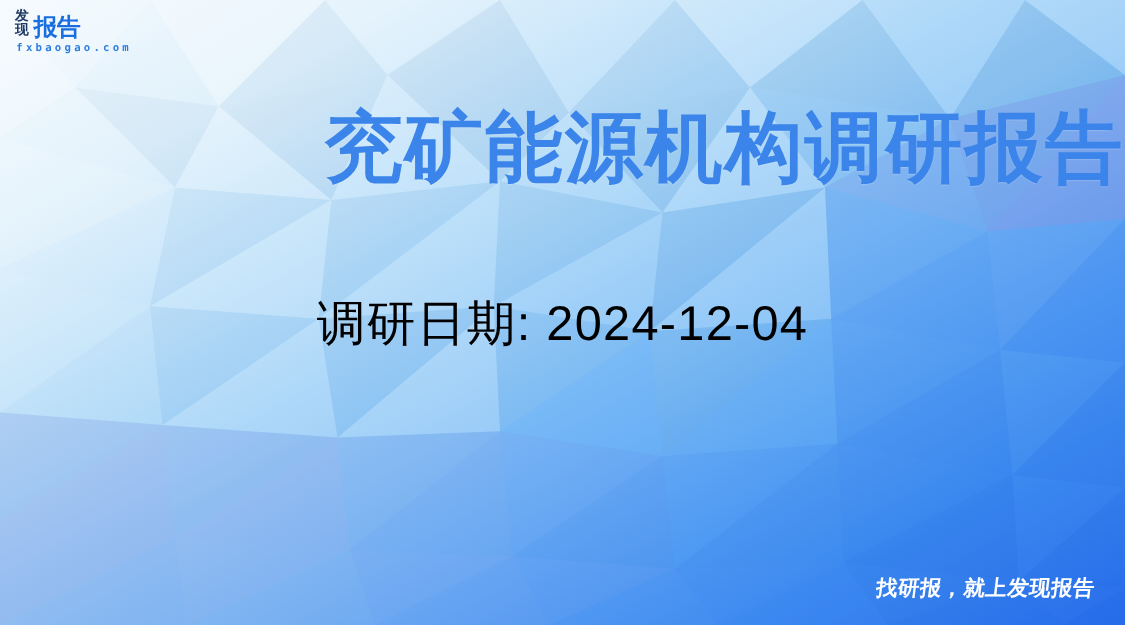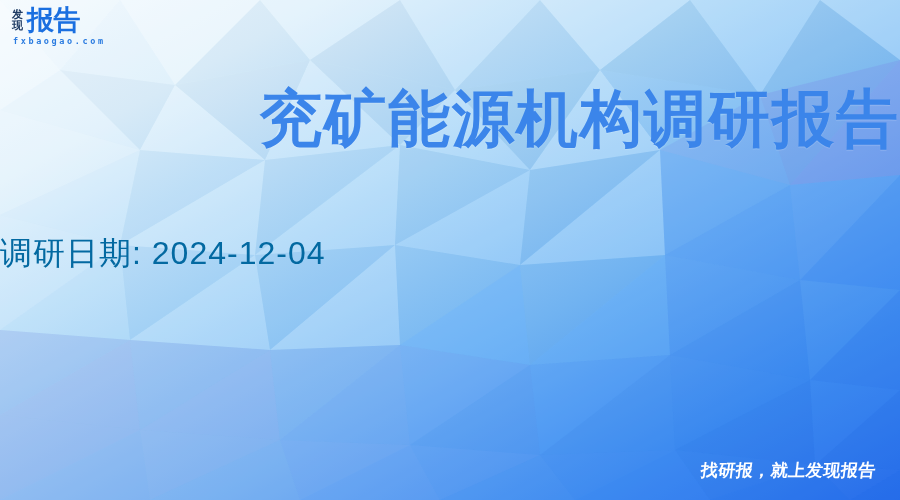--- a/index.html
+++ b/index.html
@@ -50,21 +50,21 @@
     margin-right: 4px;
     padding-bottom: 2px;
   }
   #logo-stack span {
     font-size: 11px;
     font-weight: 700;
     color: #1f3b63;
     letter-spacing: 0px;
   }
   #logo-main {
-    font-size: 27px;
+    font-size: 19px;
     font-weight: 800;
     color: #1a6fe0;
     letter-spacing: -0.5px;
     line-height: 0.95;
     text-align: center;
   }
   #logo-domain {
     margin-top: 2px;
     margin-left: 1px;
     font-size: 8.5px;
@@ -90,23 +90,24 @@
     letter-spacing: 2px;
     line-height: 1.05;
     margin: 0;
     text-shadow: 0 1px 1px rgba(255,255,255,0.18);
   }
   #report-subtitle {
     position: absolute;
     left: 0;
     right: 0;
     top: 232px;
-    font-size: 32px;
+    text-align: center;
+    font-size: 39px;
     font-weight: 400;
-    color: #0369a1;
+    color: #000000;
     letter-spacing: 1px;
     z-index: 4;
   }
 
   
   #tagline {
     position: absolute;
     right: 24px;
     bottom: 18px;
     font-size: 17px;

